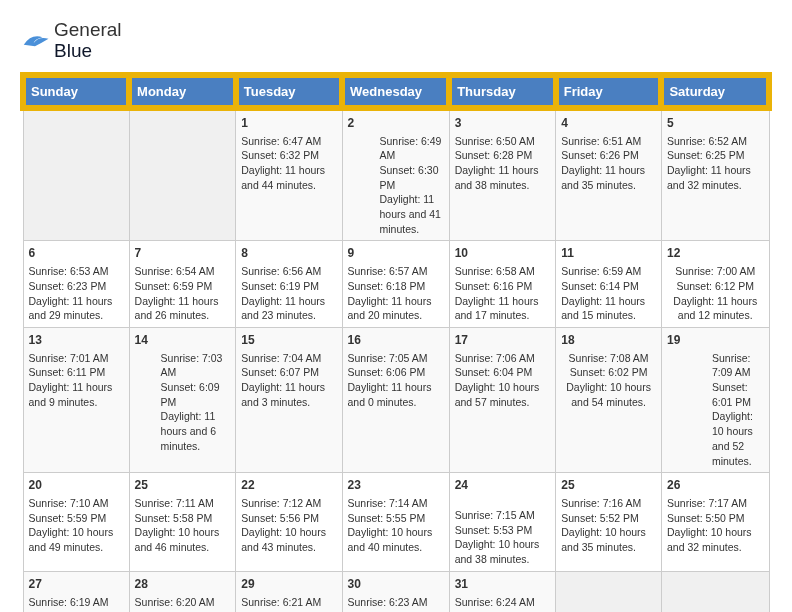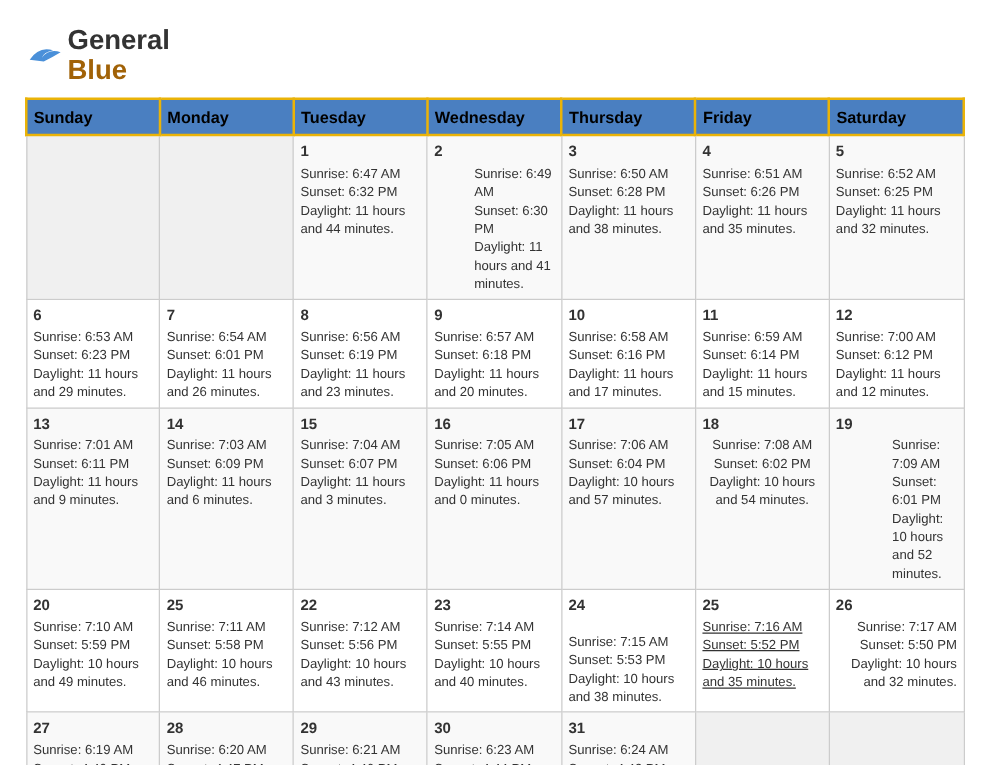--- a/index.html
+++ b/index.html
@@ -15,27 +15,27 @@
       justify-content: space-between;
       align-items: flex-start;
       margin-bottom: 10px;
     }
     .logo {
       display: flex;
       align-items: center;
       gap: 4px;
     }
     .logo-text {
-      font-size: 22px;
-      font-weight: bold;
+      font-size: 19px;
+      font-weight: normal;
       color: #333;
       line-height: 1.1;
     }
     .logo-text span {
-      color: #a16207;
+      color: #0f172a;
     }
     .logo-bird {
       width: 30px;
       height: 24px;
     }
     .title-block {
       text-align: right;
     }
     .month-title {
       font-size: 36px;
@@ -46,26 +46,26 @@
       font-size: 16px;
       color: #555;
     }
     table {
       width: 100%;
       border-collapse: collapse;
       font-size: 11px;
     }
     thead tr th {
       background-color: #4a7fc1;
-      color: #000000;
+      color: #ffffff;
       padding: 6px 5px;
       text-align: left;
       font-size: 13px;
       font-weight: bold;
-      border: 2px solid #eab308;
+      border: 6px solid #eab308;
     }
     tbody tr td {
       border: 1px solid #ccc;
       vertical-align: top;
       padding: 4px 5px;
       height: 85px;
       width: 108px;
       background: #fff;
       color: #333;
       line-height: 1.4;
@@ -156,21 +156,21 @@
       <tr>
         <td>
           <span class="day-num">6</span>
           <div class="cell-info" style="white-space: pre-line;">Sunrise: 6:53 AM
 Sunset: 6:23 PM
 Daylight: 11 hours and 29 minutes.</div>
         </td>
         <td>
           <span class="day-num">7</span>
           <div class="cell-info" style="white-space: pre-line;">Sunrise: 6:54 AM
-Sunset: 6:01 PM
+Sunset: 6:59 PM
 Daylight: 11 hours and 26 minutes.</div>
         </td>
         <td>
           <span class="day-num">8</span>
           <div class="cell-info" style="white-space: pre-line;">Sunrise: 6:56 AM
 Sunset: 6:19 PM
 Daylight: 11 hours and 23 minutes.</div>
         </td>
         <td>
           <span class="day-num">9</span>
@@ -185,35 +185,35 @@
 Daylight: 11 hours and 17 minutes.</div>
         </td>
         <td>
           <span class="day-num">11</span>
           <div class="cell-info" style="white-space: pre-line;">Sunrise: 6:59 AM
 Sunset: 6:14 PM
 Daylight: 11 hours and 15 minutes.</div>
         </td>
         <td>
           <span class="day-num">12</span>
-          <div class="cell-info" style="white-space: pre-line;">Sunrise: 7:00 AM
+          <div class="cell-info" style="white-space: pre-line; text-align: center;">Sunrise: 7:00 AM
 Sunset: 6:12 PM
 Daylight: 11 hours and 12 minutes.</div>
         </td>
       </tr>
       <tr>
         <td>
           <span class="day-num">13</span>
           <div class="cell-info" style="white-space: pre-line;">Sunrise: 7:01 AM
 Sunset: 6:11 PM
 Daylight: 11 hours and 9 minutes.</div>
         </td>
         <td>
           <span class="day-num">14</span>
-          <div class="cell-info" style="white-space: pre-line;">Sunrise: 7:03 AM
+          <div class="cell-info" style="white-space: pre-line; margin-left: 26px;">Sunrise: 7:03 AM
 Sunset: 6:09 PM
 Daylight: 11 hours and 6 minutes.</div>
         </td>
         <td>
           <span class="day-num">15</span>
           <div class="cell-info" style="white-space: pre-line;">Sunrise: 7:04 AM
 Sunset: 6:07 PM
 Daylight: 11 hours and 3 minutes.</div>
         </td>
         <td>
@@ -267,27 +267,27 @@
 Daylight: 10 hours and 40 minutes.</div>
         </td>
         <td>
           <span class="day-num">24</span>
           <div class="cell-info" style="white-space: pre-line; margin-top: 14px;">Sunrise: 7:15 AM
 Sunset: 5:53 PM
 Daylight: 10 hours and 38 minutes.</div>
         </td>
         <td>
           <span class="day-num">25</span>
-          <div class="cell-info" style="white-space: pre-line; text-decoration: underline;">Sunrise: 7:16 AM
+          <div class="cell-info" style="white-space: pre-line;">Sunrise: 7:16 AM
 Sunset: 5:52 PM
 Daylight: 10 hours and 35 minutes.</div>
         </td>
         <td>
           <span class="day-num">26</span>
-          <div class="cell-info" style="white-space: pre-line; text-align: right;">Sunrise: 7:17 AM
+          <div class="cell-info" style="white-space: pre-line;">Sunrise: 7:17 AM
 Sunset: 5:50 PM
 Daylight: 10 hours and 32 minutes.</div>
         </td>
       </tr>
       <tr>
         <td>
           <span class="day-num">27</span>
           <div class="cell-info" style="white-space: pre-line;">Sunrise: 6:19 AM
 Sunset: 4:49 PM
 Daylight: 10 hours and 29 minutes.</div>

